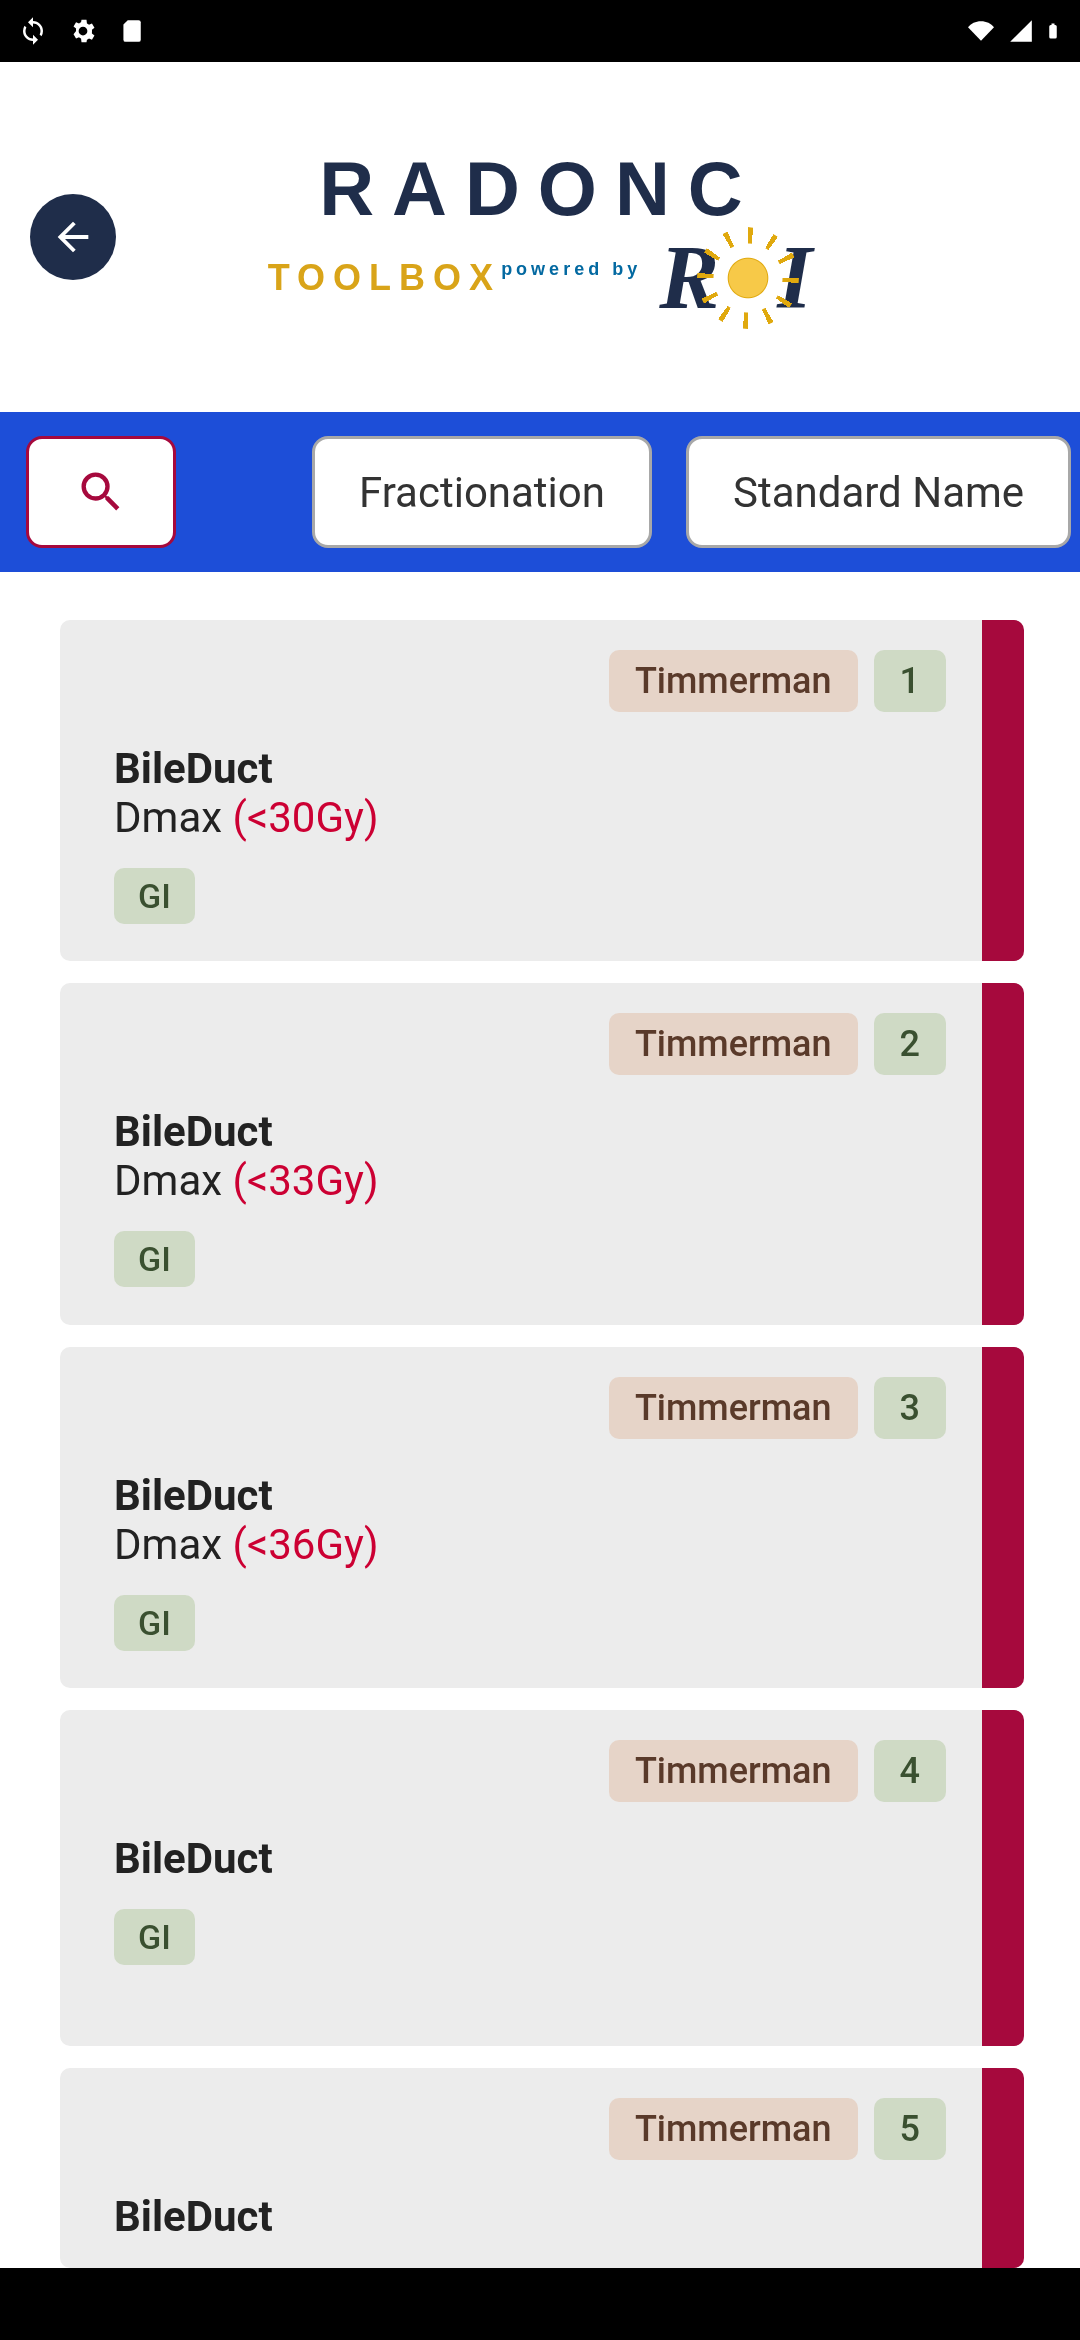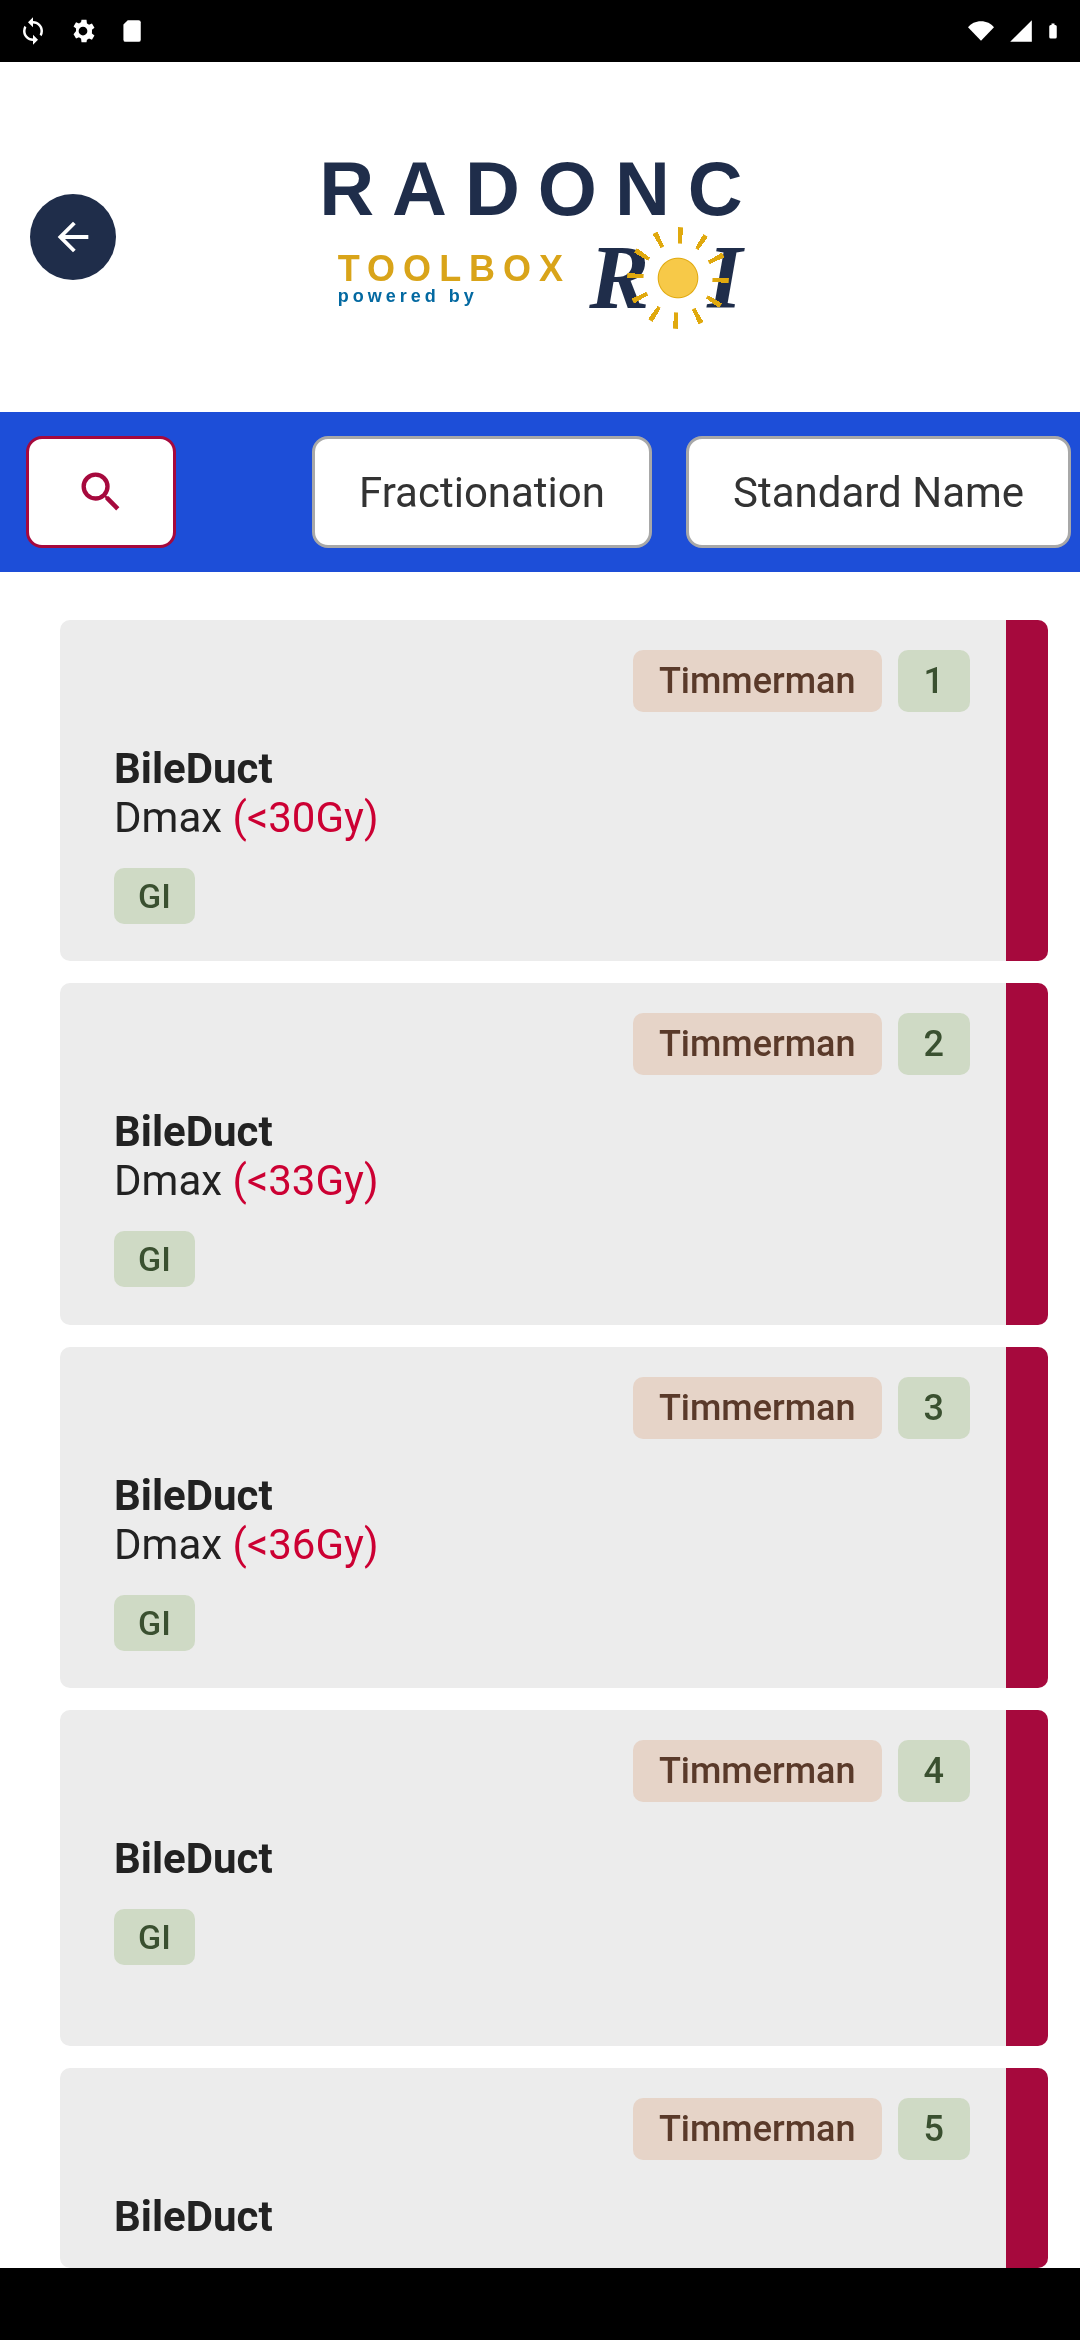--- a/index.html
+++ b/index.html
@@ -12,21 +12,21 @@
   .status-right { display: flex; align-items: center; gap: 10px; }
   .status-icon svg { display: block; }
 
   
   .app-header { height: 350px; background: #fff; position: relative; display: flex; align-items: center; justify-content: center; }
   .back-btn { position: absolute; left: 30px; top: 50%; transform: translateY(-50%); width: 86px; height: 86px; border-radius: 50%; background: #1f2d4a; display: flex; align-items: center; justify-content: center; cursor: pointer; }
   .back-btn svg { fill: #fff; }
   .logo { text-align: center; line-height: 1; }
   .logo-line1 { font-family: "Arial Narrow", Arial, sans-serif; font-weight: 700; font-size: 76px; letter-spacing: 18px; color: #1f2d4a; }
   .logo-line2 { display: flex; align-items: center; justify-content: center; margin-top: 6px; gap: 18px; }
-  .logo-toolbox { display: flex; flex-direction: column; align-items: flex-start; font-family: "Arial Narrow", Arial, sans-serif; }
+  .logo-toolbox { display: flex; flex-direction: row; align-items: flex-start; font-family: "Arial Narrow", Arial, sans-serif; }
   .logo-toolbox .t1 { font-weight: 800; font-size: 36px; letter-spacing: 8px; color: #d9a419; }
   .logo-toolbox .t2 { font-weight: 600; font-size: 18px; letter-spacing: 4px; color: #0369a1; }
   .logo-roi { display: flex; align-items: center; font-family: Georgia, 'Times New Roman', serif; font-style: italic; font-weight: 700; font-size: 90px; color: #1f2d4a; }
   .logo-roi .sun { width: 70px; height: 70px; border-radius: 50%; background: radial-gradient(circle, #f7c948 38%, #e0a90e 40%, transparent 42%); position: relative; display: inline-block; margin: 0 -6px; }
   .logo-roi .sun::before { content: ""; position: absolute; inset: -16px; background:
       repeating-conic-gradient(#e0a90e 0deg 6deg, transparent 6deg 30deg);
       -webkit-mask: radial-gradient(circle, transparent 34px, #000 35px);
       mask: radial-gradient(circle, transparent 34px, #000 35px);
       border-radius: 50%;
   }
@@ -36,21 +36,21 @@
 
   
   .filter-row { display: flex; gap: 34px; padding: 24px 26px 24px 94px; background: #1d4ed8; overflow: hidden; position: relative; }
   .filter-row::before { content: ""; } 
   .search-btn { position: absolute; left: 26px; top: 24px; width: 150px; height: 112px; border: 3px solid #a6093d; border-radius: 16px; display: flex; align-items: center; justify-content: center; cursor: pointer; background: #fff; }
   .filter-spacer { width: 150px; flex: 0 0 150px; }
   .filter-chip { height: 112px; border: 3px solid #a8a8a8; border-radius: 16px; display: flex; align-items: center; justify-content: center; padding: 0 44px; font-size: 42px; color: #333; background: #fff; cursor: pointer; white-space: nowrap; }
   .filter-chip.partial { padding-right: 0; min-width: 50px; border-right: none; border-top-right-radius: 0; border-bottom-right-radius: 0; }
 
   
-  .list { flex: 1; overflow: hidden; padding: 48px 32px 0 60px; background: #fff; display: flex; flex-direction: column; gap: 22px; }
+  .list { flex: 1; overflow: hidden; padding: 48px 56px 0 60px; background: #fff; display: flex; flex-direction: column; gap: 22px; }
   .card { position: relative; background: #ececec; border-radius: 10px; padding: 46px 54px 40px 54px; overflow: hidden; min-height: 336px; }
   .card .stripe { position: absolute; right: 0; top: 0; bottom: 0; width: 42px; background: #a6093d; }
   .badges { position: absolute; top: 30px; right: 78px; display: flex; gap: 16px; }
   .badge { border-radius: 10px; padding: 10px 26px; font-size: 36px; font-weight: 500; }
   .badge-src { background: #e6d4c8; color: #5a3a2a; }
   .badge-num { background: #cfdac5; color: #3a5030; min-width: 54px; text-align: center; }
   .card-title { font-size: 42px; font-weight: 700; color: #222; margin-top: 78px; }
   .card-constraint { font-size: 42px; color: #222; }
   .card-constraint .val { color: #cc0033; }
   .card-tag { display: inline-block; margin-top: 26px; background: #cfdac5; color: #3a5030; border-radius: 10px; padding: 8px 24px; font-size: 34px; font-weight: 500; }

